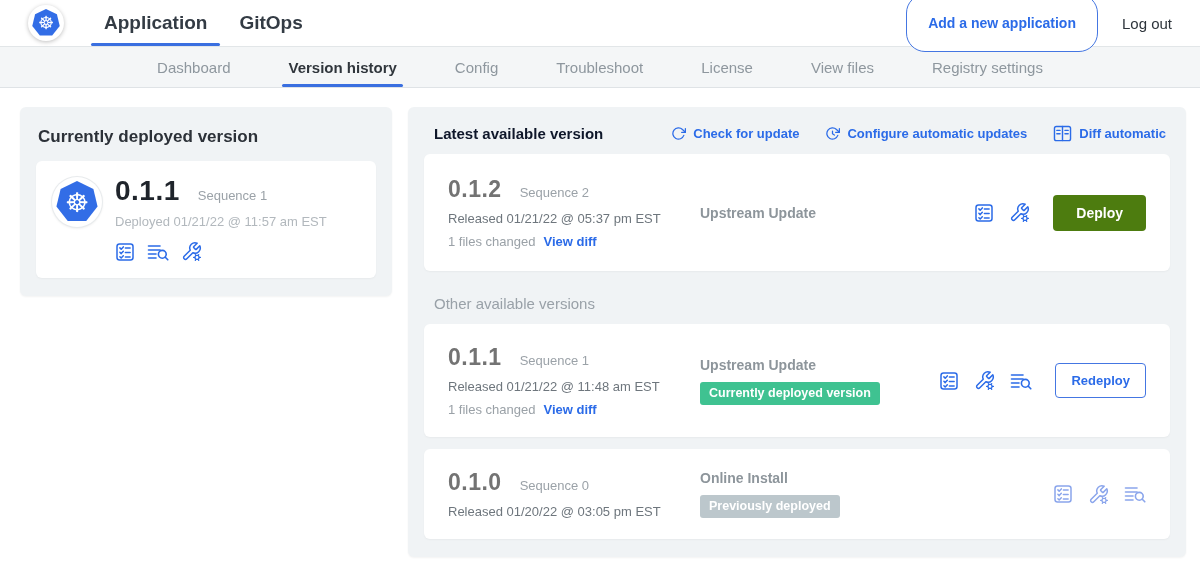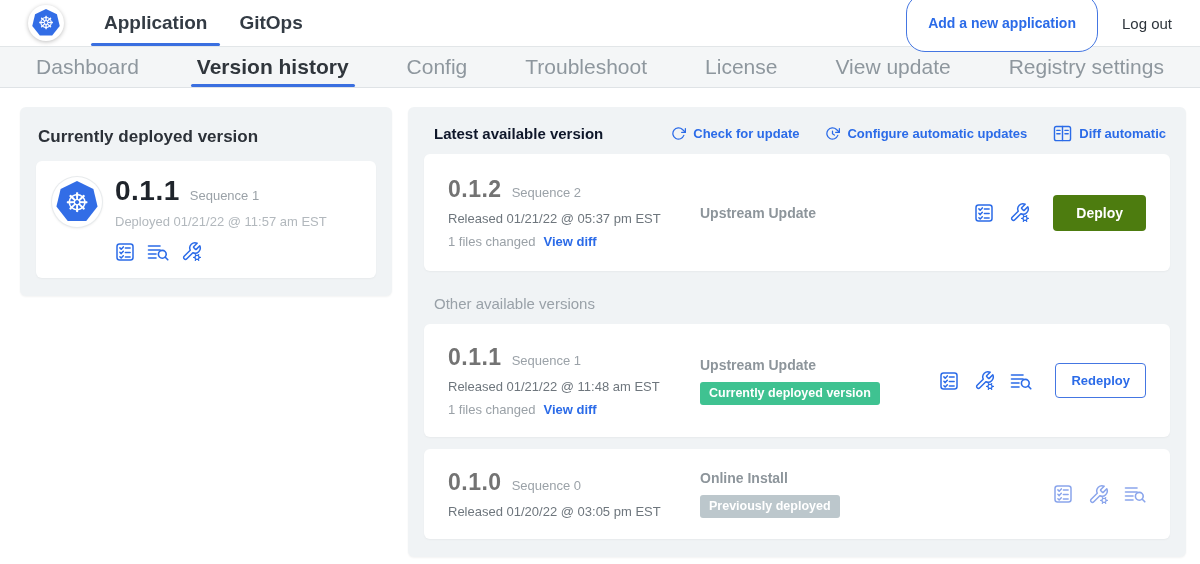--- a/index.html
+++ b/index.html
@@ -23,42 +23,42 @@
   .header-right { margin-left:auto; display:flex; align-items:center; gap:24px; }
   .add-btn { background:#fff; border:1px solid #4476e2; color:#2b6be8; font-weight:700;
     font-size:14px; padding:20px 21px; border-radius:19px; cursor:pointer;
     font-family:"Liberation Sans", sans-serif; }
   .logout { font-size:15px; color:#2d343b; cursor:pointer; }
 
   
   .subnav { height:42px; background:#f4f6f7; border-top:1px solid #e2e6e8;
     border-bottom:1px solid #dfe3e6; display:flex; justify-content:center; gap:58px; }
   .sub-tab { position:relative; display:flex; align-items:center; height:100%;
-    font-size:21px; color:#8e979e; cursor:pointer; }
+    font-size:15px; color:#8e979e; cursor:pointer; }
   .sub-tab.active { color:#30363c; font-weight:700; }
   .sub-tab.active::after { content:""; position:absolute; left:-6px; right:-6px; bottom:0;
     height:3px; border-radius:2px; background:#3a6fe0; }
 
   
   .main { display:flex; align-items:flex-start; gap:16px; padding:19px 14px 0 20px; }
   .panel { background:#f0f3f5; border-radius:6px; box-shadow:0 1px 2px rgba(0,0,0,.05); }
 
   
   .deployed-panel { width:372px; padding:16px 16px 18px; }
   .deployed-title { font-size:17px; font-weight:700; color:#2c3138; margin:4px 0 14px 2px; }
   .deployed-card { background:#fff; border-radius:6px; padding:14px 16px 16px;
     display:flex; gap:13px; box-shadow:0 1px 2px rgba(0,0,0,.04); }
   .deployed-logo { width:50px; height:50px; border-radius:50%; background:#fff; flex:0 0 auto;
     box-shadow:0 0 0 1px #e8ebed, 0 1px 3px rgba(0,0,0,.12);
     display:flex; align-items:center; justify-content:center; margin-top:2px; }
   .deployed-logo .k8s-hept { width:42px; height:42px; }
   .deployed-logo .k8s-hept span { font-size:27px; }
   .ver-row { display:flex; align-items:baseline; gap:10px; }
   .ver-big { font-size:28px; font-weight:800; color:#1f242b; letter-spacing:.5px; }
-  .seq { font-size:13px; color:#9ba2a8; }
+  .seq { font-size:13px; color:#9ba2a8;margin-left:8px; }
   .deployed-at { font-size:13px; color:#b2b8bd; margin-top:7px; }
   .icon-row { display:flex; align-items:center; gap:12px; margin-top:12px; color:#2b6be8; }
   .ic { display:block; cursor:pointer; }
 
   
   .updates-panel { flex:1; padding:14px 16px 18px; }
   .updates-head { display:flex; align-items:center; justify-content:space-between;
     padding:4px 4px 12px 10px; }
   .updates-title { font-size:15px; font-weight:700; color:#0f172a; }
   .updates-actions { display:flex; align-items:center; gap:26px; }
@@ -174,21 +174,21 @@
     <span class="logout">Log out</span>
   </div>
 </div>
 
 <div class="subnav">
   <div class="sub-tab">Dashboard</div>
   <div class="sub-tab active">Version history</div>
   <div class="sub-tab">Config</div>
   <div class="sub-tab">Troubleshoot</div>
   <div class="sub-tab">License</div>
-  <div class="sub-tab">View update</div>
+  <div class="sub-tab">View files</div>
   <div class="sub-tab">Registry settings</div>
 </div>
 
 <div class="main">
 
   <div class="panel deployed-panel">
     <div class="deployed-title">Currently deployed version</div>
     <div class="deployed-card">
       <div class="deployed-logo">
         <div class="k8s-hept">

